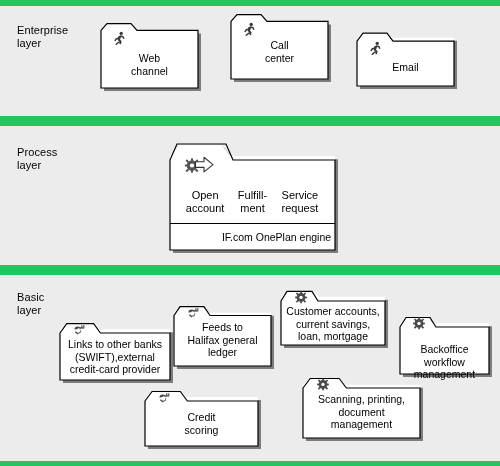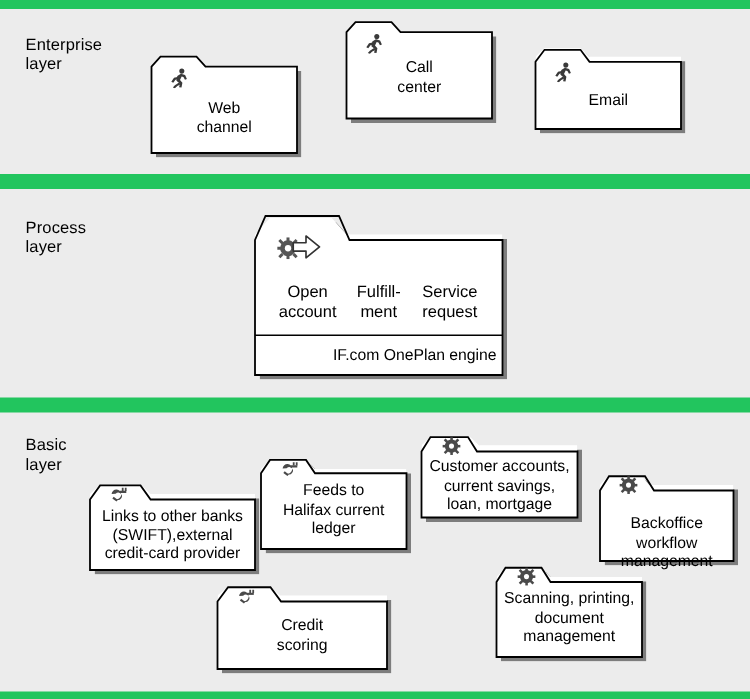--- a/index.html
+++ b/index.html
@@ -123,21 +123,21 @@
 </style>
 </head>
 <body>
 
 <div id="stage">
 
   <div class="layer-band" style="top:6px; height:110px;"></div>
   <div class="layer-label" style="left:17px; top:24px;">Enterprise
 layer</div>
 
-  <div class="node" style="left:101px; top:35px; width:97px; height:67px;">
+  <div class="node" style="left:101px; top:21px; width:97px; height:67px;">
     <div class="shadow"></div>
     <div class="body"></div>
     <svg class="outline" viewBox="0 0 97 67" preserveAspectRatio="none">
       <path d="M0,9.4 L6,2.7 L30,2.7 L36,9.4 L97,9.4 L97,67 L0,67 Z" fill="none" stroke="#000" stroke-width="1.2" vector-effect="non-scaling-stroke"></path>
     </svg>
     <span class="nicon" style="left:11px; top:10px;">
       <svg viewBox="0 0 16 14" width="16" height="14">
         <g fill="#3a3a3a">
           <circle cx="9.2" cy="2.4" r="1.7"></circle>
           <path d="M8.6 4.2 L11.4 5.0 L12.6 7.6 L11.3 8.1 L10.3 6.3 L9.1 6.0 L8.0 8.4 L9.6 10.2 L9.0 13.3 L7.4 13.1 L7.9 10.7 L5.6 8.9 L6.2 5.6 Z"></path>
@@ -267,21 +267,21 @@
         <g fill="#4a4a4a">
           <path d="M3.4 7.4 a3.2 3.2 0 1 1 3.0 3.4 a2.4 2.4 0 1 0 -0.3 -3.6 Z"></path>
           <path d="M8.6 5.2 L13.2 5.2 L13.2 6.6 L8.6 6.6 Z"></path>
           <path d="M10.2 3.2 L11.4 3.2 L11.4 5.4 L10.2 5.4 Z"></path>
           <path d="M12.2 3.2 L13.4 3.2 L13.4 5.4 L12.2 5.4 Z"></path>
           <path d="M4.8 9.2 L7.6 11.4 L6.6 12.4 L3.9 10.3 Z"></path>
         </g>
       </svg>
     </span>
     <div class="label" style="top:17px;">Feeds to
-Halifax current
+Halifax general
 ledger</div>
   </div>
 
   <div class="node" style="left:281px; top:289px; width:104px; height:56px;">
     <div class="shadow"></div>
     <div class="body"></div>
     <svg class="outline" viewBox="0 0 104 56" preserveAspectRatio="none">
       <path d="M0,12 L6,2.4 L31,2.4 L37,12 L104,12 L104,56 L0,56 Z" fill="none" stroke="#000" stroke-width="1.2" vector-effect="non-scaling-stroke"></path>
     </svg>
     <span class="nicon" style="left:13px; top:1px; width:14px; height:14px;">
@@ -346,21 +346,21 @@
           <path d="M10.2 3.2 L11.4 3.2 L11.4 5.4 L10.2 5.4 Z"></path>
           <path d="M12.2 3.2 L13.4 3.2 L13.4 5.4 L12.2 5.4 Z"></path>
           <path d="M4.8 9.2 L7.6 11.4 L6.6 12.4 L3.9 10.3 Z"></path>
         </g>
       </svg>
     </span>
     <div class="label" style="top:22px;">Credit
 scoring</div>
   </div>
 
-  <div class="node" style="left:303px; top:376px; width:97px; height:62px;margin-left:28px;">
+  <div class="node" style="left:303px; top:376px; width:117px; height:62px;">
     <div class="shadow"></div>
     <div class="body"></div>
     <svg class="outline" viewBox="0 0 97 62" preserveAspectRatio="none">
       <path d="M0,12 L6,2.5 L30,2.5 L36,12 L97,12 L97,62 L0,62 Z" fill="none" stroke="#000" stroke-width="1.2" vector-effect="non-scaling-stroke"></path>
     </svg>
     <span class="nicon" style="left:13px; top:1px; width:14px; height:14px;">
       <svg viewBox="0 0 14 14" width="14" height="14">
         <g fill="#4a4a4a">
           <circle cx="7" cy="7.4" r="4.4"></circle>
           <rect x="6.2" y="1.5" width="1.7" height="2.6"></rect>

